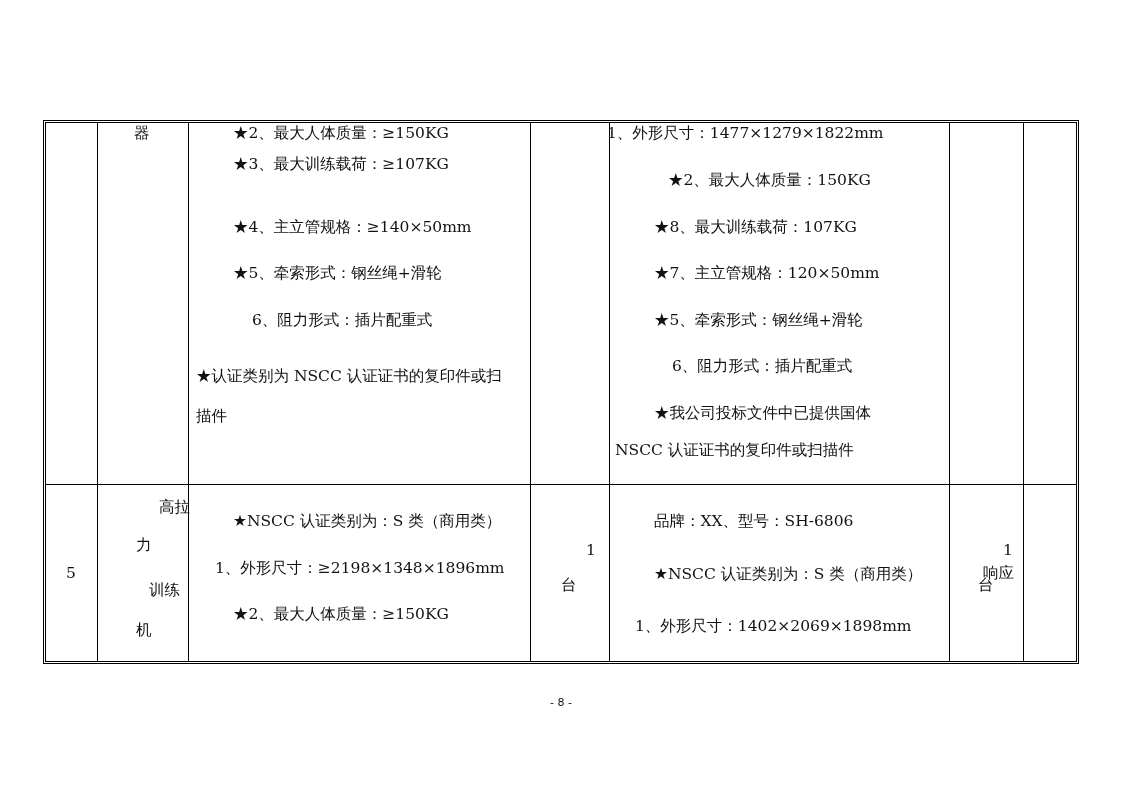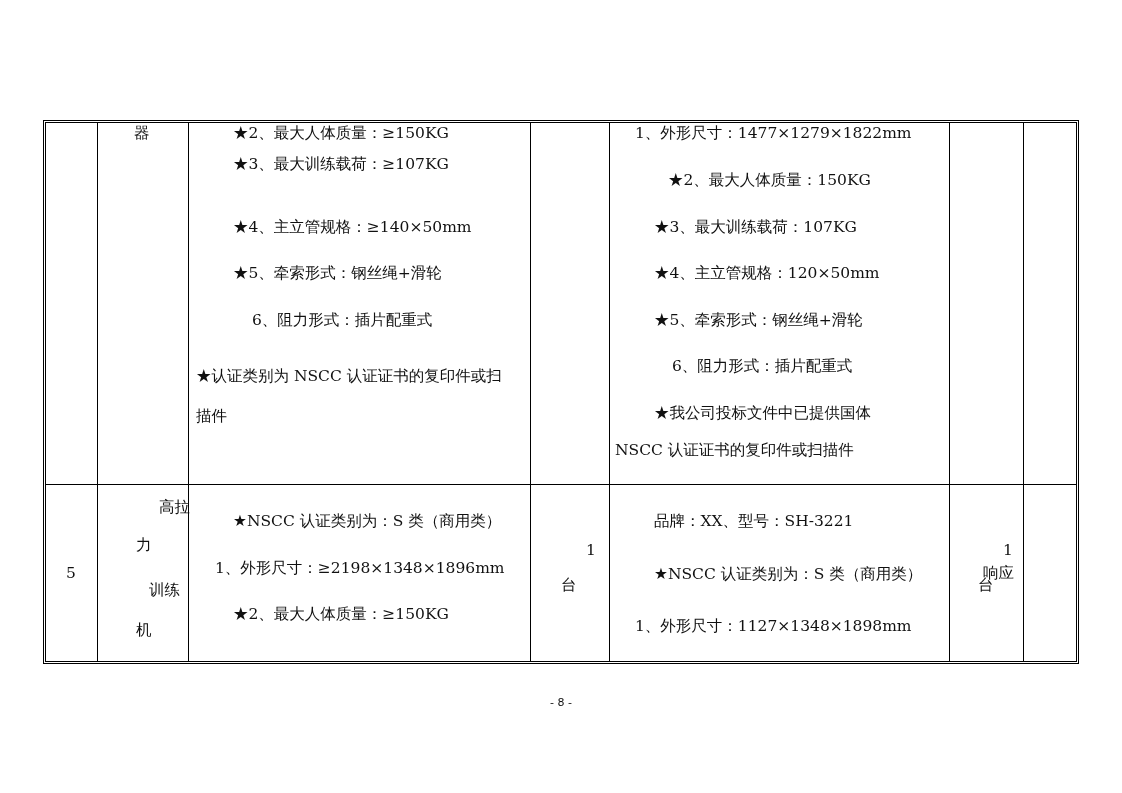--- a/index.html
+++ b/index.html
@@ -31,24 +31,24 @@
   <span class="t" style="left:134px;top:123px">器</span>
 
   <span class="t" style="left:233px;top:123px">★2、最大人体质量：≥150KG</span>
   <span class="t" style="left:233px;top:154px">★3、最大训练载荷：≥107KG</span>
   <span class="t" style="left:233px;top:217px">★4、主立管规格：≥140×50mm</span>
   <span class="t" style="left:233px;top:263px">★5、牵索形式：钢丝绳+滑轮</span>
   <span class="t" style="left:252px;top:310px">6、阻力形式：插片配重式</span>
   <span class="t" style="left:196px;top:366px">★认证类别为 NSCC 认证证书的复印件或扫</span>
   <span class="t" style="left:196px;top:406px">描件</span>
 
-  <span class="t" style="left:635px;top:123px">1、外形尺寸：1477×1279×1822mm</span>
+  <span class="t" style="left:607px;top:123px">1、外形尺寸：1477×1279×1822mm</span>
   <span class="t" style="left:668px;top:170px">★2、最大人体质量：150KG</span>
-  <span class="t" style="left:654px;top:217px">★3、最大训练载荷：107KG</span>
-  <span class="t" style="left:654px;top:263px">★4、主立管规格：120×50mm</span>
+  <span class="t" style="left:654px;top:217px">★8、最大训练载荷：107KG</span>
+  <span class="t" style="left:654px;top:263px">★7、主立管规格：120×50mm</span>
   <span class="t" style="left:654px;top:310px">★5、牵索形式：钢丝绳+滑轮</span>
   <span class="t" style="left:672px;top:356px">6、阻力形式：插片配重式</span>
   <span class="t" style="left:654px;top:403px">★我公司投标文件中已提供国体</span>
   <span class="t" style="left:615px;top:440px">NSCC 认证证书的复印件或扫描件</span>
 </div>
 
 <div>
   <span class="t" style="left:66px;top:563px">5</span>
 
   <span class="t" style="left:159px;top:497px">高拉</span>
@@ -56,23 +56,23 @@
   <span class="t" style="left:149px;top:580px">训练</span>
   <span class="t" style="left:136px;top:620px">机</span>
 
   <span class="t" style="left:233px;top:511px">★NSCC 认证类别为：S 类（商用类）</span>
   <span class="t" style="left:215px;top:558px">1、外形尺寸：≥2198×1348×1896mm</span>
   <span class="t" style="left:233px;top:604px">★2、最大人体质量：≥150KG</span>
 
   <span class="t" style="left:586px;top:540px">1</span>
   <span class="t" style="left:561px;top:575px">台</span>
 
-  <span class="t" style="left:654px;top:511px">品牌：XX、型号：SH-3221</span>
+  <span class="t" style="left:654px;top:511px">品牌：XX、型号：SH-6806</span>
   <span class="t" style="left:654px;top:564px">★NSCC 认证类别为：S 类（商用类）</span>
-  <span class="t" style="left:635px;top:616px">1、外形尺寸：1127×1348×1898mm</span>
+  <span class="t" style="left:635px;top:616px">1、外形尺寸：1402×2069×1898mm</span>
 
   <span class="t" style="left:1003px;top:540px">1</span>
   <span class="t" style="left:978px;top:575px">台</span>
 
   <span class="t" style="left:983px;top:563px">响应</span>
 </div>
 
 <div class="footer">- 8 -</div>
 
 </body></html>

